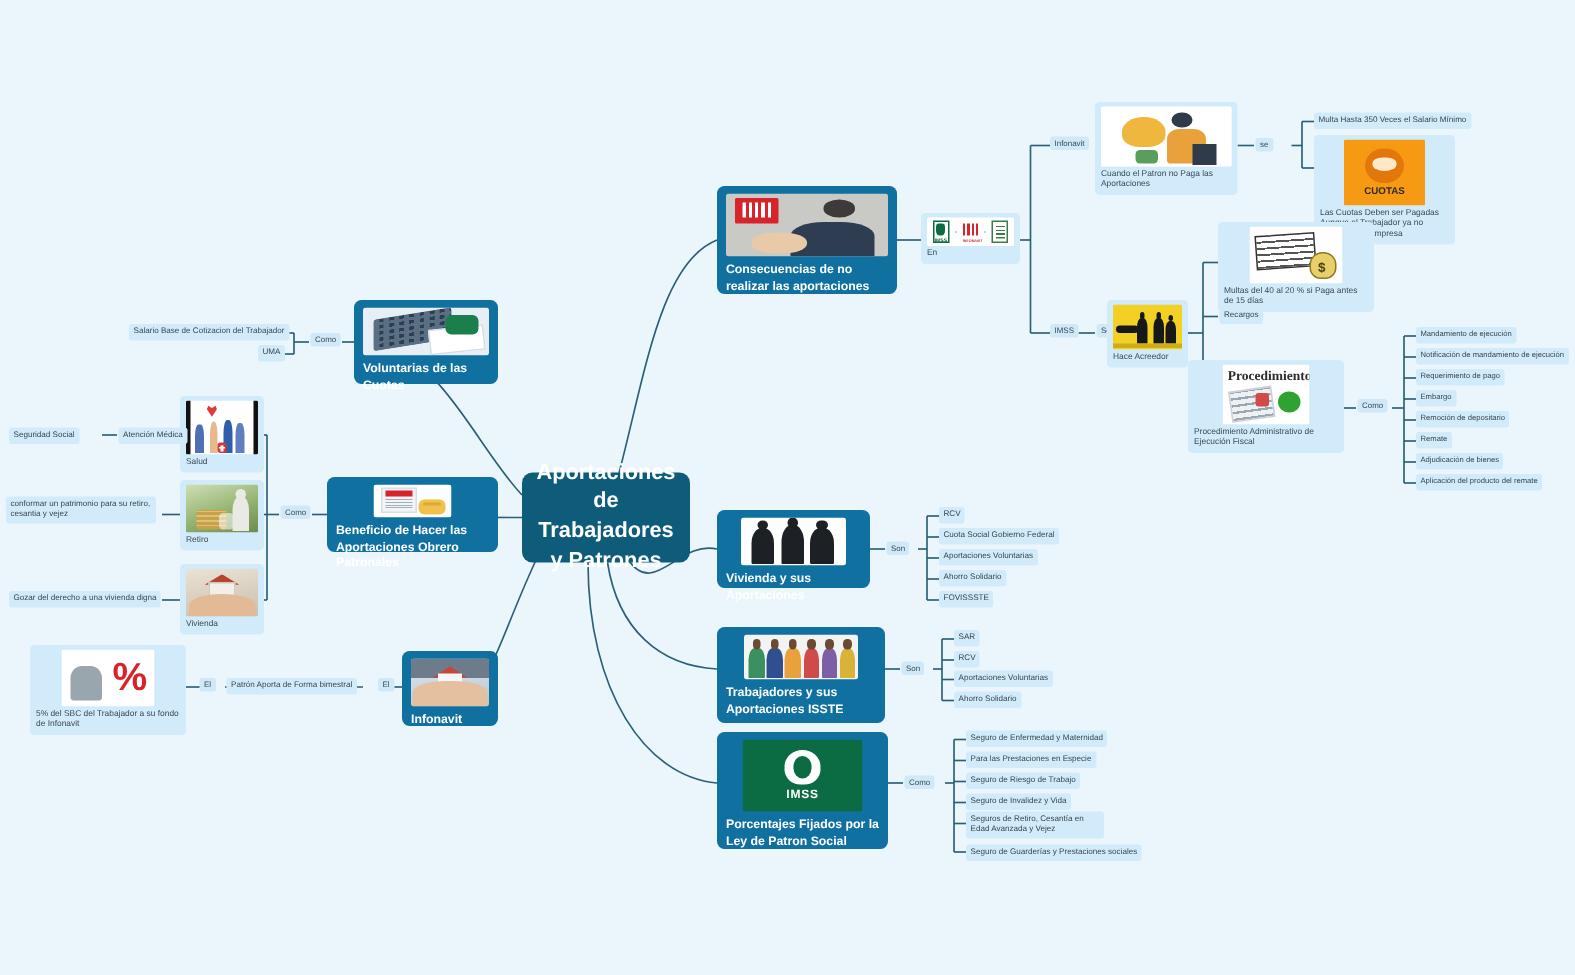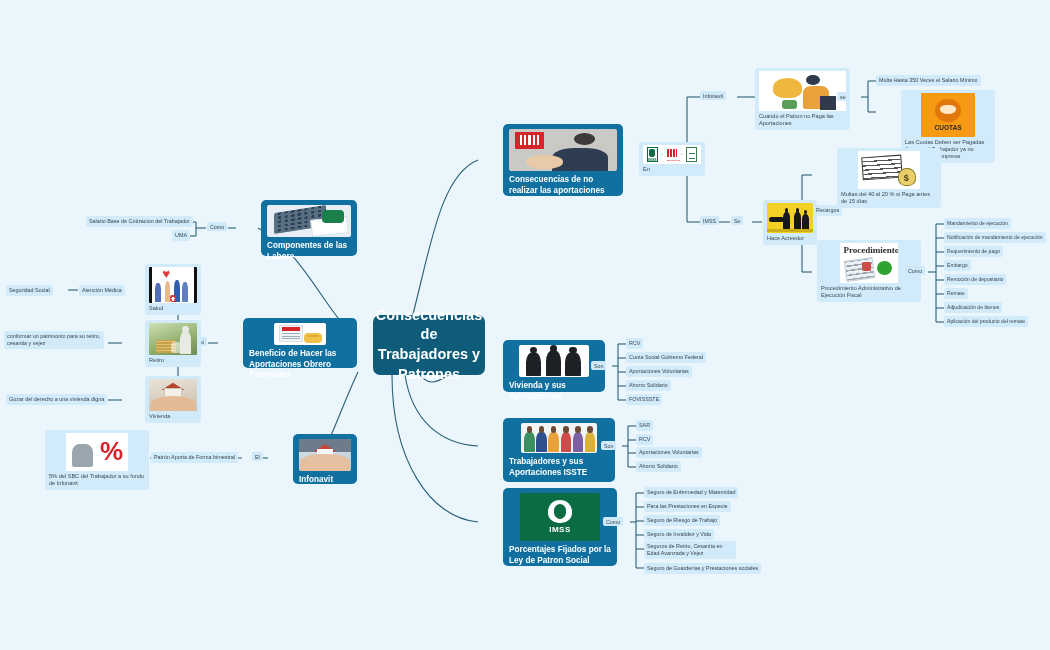--- a/index.html
+++ b/index.html
@@ -7,21 +7,21 @@
   body {
     width:1050px; height:650px; overflow:hidden;
     background:#eaf6fc;
     font-family:"Liberation Sans", sans-serif;
     position:relative;
   }
   #canvas { position:absolute; inset:0; }
   svg.links { position:absolute; left:0; top:0; width:1050px; height:650px; pointer-events:none; }
 
   
-  .node { position:absolute;margin-left:25px; }
+  .node { position:absolute; }
 
   .center-node {
     background:#0e5c7a; color:#ffffff; border-radius:7px;
     font-size:14.5px; font-weight:bold; line-height:1.35;
     display:flex; align-items:center; justify-content:center; text-align:center;
     padding:6px 8px;
   }
 
   .main-node {
     background:#1070a0; border-radius:5px; padding:5px 6px 5px 6px;
@@ -310,21 +310,21 @@
       <path d="M636 493 L 644 493"></path>
       <path d="M636 507 L 644 507"></path>
       <path d="M636 521 L 644 521"></path>
       <path d="M636 535 L 644 535"></path>
       <path d="M636 549 L 644 549"></path>
       <path d="M636 568 L 644 568"></path>
     </g>
   </svg>
 
   <div class="node center-node" style="left:348px; top:315px; width:112px; height:60px;">
-    <span>Consecuencias de Trabajadores y Patrones</span>
+    <span>Aportaciones de Trabajadores y Patrones</span>
   </div>
 
   <div class="node main-node" style="left:478px; top:124px; width:120px; height:72px;">
     <div class="thumb" style="height:42px;">
       <div class="art art-conseq">
           <div class="logo"></div>
           <div class="head"></div>
           <div class="body"></div>
           <div class="pig"></div>
         </div>
@@ -424,21 +424,21 @@
   <div class="pill tiny" style="left:944px; top:316px;">Aplicación del producto del remate</div>
 
   <div class="node main-node" style="left:236px; top:200px; width:96px; height:56px;">
     <div class="thumb" style="height:32px;">
       <div class="art art-calc">
           <div class="kb"></div>
           <div class="paper"></div>
           <div class="seal"></div>
         </div>
     </div>
-    <div class="cap">Componentes de las Labore</div>
+    <div class="cap">Voluntarias de las Cuotas</div>
   </div>
 
   <div class="conn-label" style="left:207px; top:222px;">Como</div>
 
   <div class="pill" style="left:86px; top:216px;">Salario Base de Cotizacion del Trabajador</div>
   <div class="pill" style="left:172px; top:230px;">UMA</div>
 
   <div class="node main-node" style="left:218px; top:318px; width:114px; height:50px;">
     <div class="thumb" style="height:22px; width:52px; margin:0 auto;">
       <div class="art art-benef">

